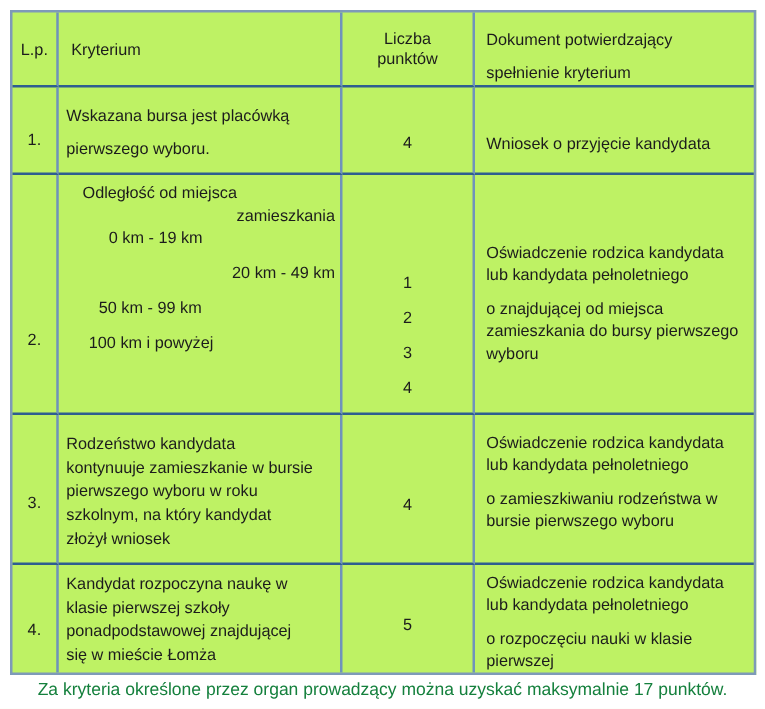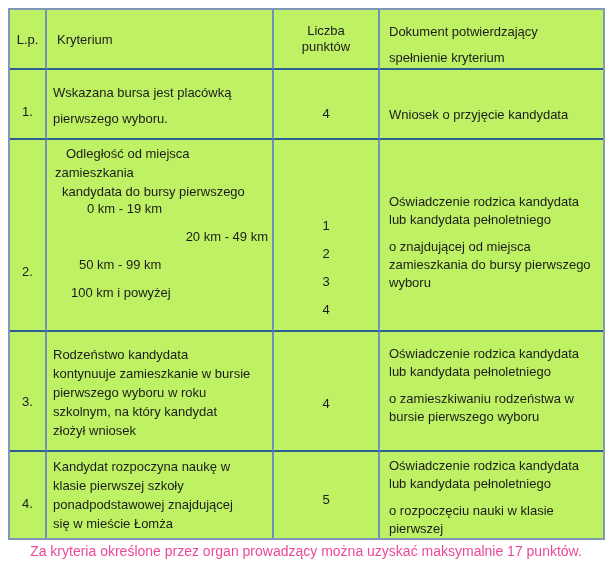--- a/index.html
+++ b/index.html
@@ -37,21 +37,21 @@
   .r2-lp{padding-top:124px;}
   .r3-lp{padding-top:62px;}   .r3-pts{padding-top:64px;}
   .r4-lp{padding-top:44px;}   .r4-pts{padding-top:40px;}
   
   .crit{padding-left:6px;padding-right:4px;}
   .r1-crit{padding-top:10px;}
   .r1-crit .ml{line-height:26px;}
   .r2-crit{padding-top:4px;}
   .intro div{line-height:19px;}
   .intro div:nth-child(1){padding-left:13px;}
-  .intro div:nth-child(2){padding-left:2px;}
+  .intro div:nth-child(2){padding-left:2px;text-align:right;}
   .intro div:nth-child(3){padding-left:9px;}
   .intro div:nth-child(4){padding-left:9px;}
   .dists{margin-top:-6px;}
   .dists div{line-height:28px;}
   .dists div:nth-child(1){padding-left:34px;}
   .dists div:nth-child(2){padding-left:26px;text-align:right;}
   .dists div:nth-child(3){padding-left:26px;}
   .dists div:nth-child(4){padding-left:18px;}
   .r2-pts{padding-top:72px;text-align:center;}
   .r2-pts div{line-height:28px;}
@@ -62,21 +62,21 @@
   
   .doc{padding-left:9px;padding-right:6px;}
   .r1-doc{padding-top:36px;}
   .r2-doc{padding-top:53px;}
   .r3-doc{padding-top:13px;}
   .r4-doc{padding-top:5px;}
   .doc .p2{margin-top:9px;}
   
   .footer{
     position:absolute;left:0;top:543px;width:612px;
-    text-align:center;font-size:14px;color:#ec4899;
+    text-align:center;font-size:14px;color:#15803d;
   }
 </style>
 </head>
 <body>
 
 <div class="page">
   <div class="tbl">
 
     <div class="c vl hl h-lp">
       <span>L.p.</span>
@@ -107,21 +107,20 @@
       <div class="ml">Wniosek o przyjęcie kandydata</div>
     </div>
 
     <div class="c vl hl numcell r2-lp">
       <span>2.</span>
     </div>
     <div class="c vl hl crit r2-crit">
       <div class="intro">
         <div>Odległość od miejsca</div>
         <div>zamieszkania</div>
-        <div>kandydata do bursy pierwszego</div>
       </div>
       <div class="dists">
         <div>0 km - 19 km</div>
         <div>20 km - 49 km</div>
         <div>50 km - 99 km</div>
         <div>100 km i powyżej</div>
       </div>
     </div>
     <div class="c vl hl r2-pts">
       <div>1</div>

